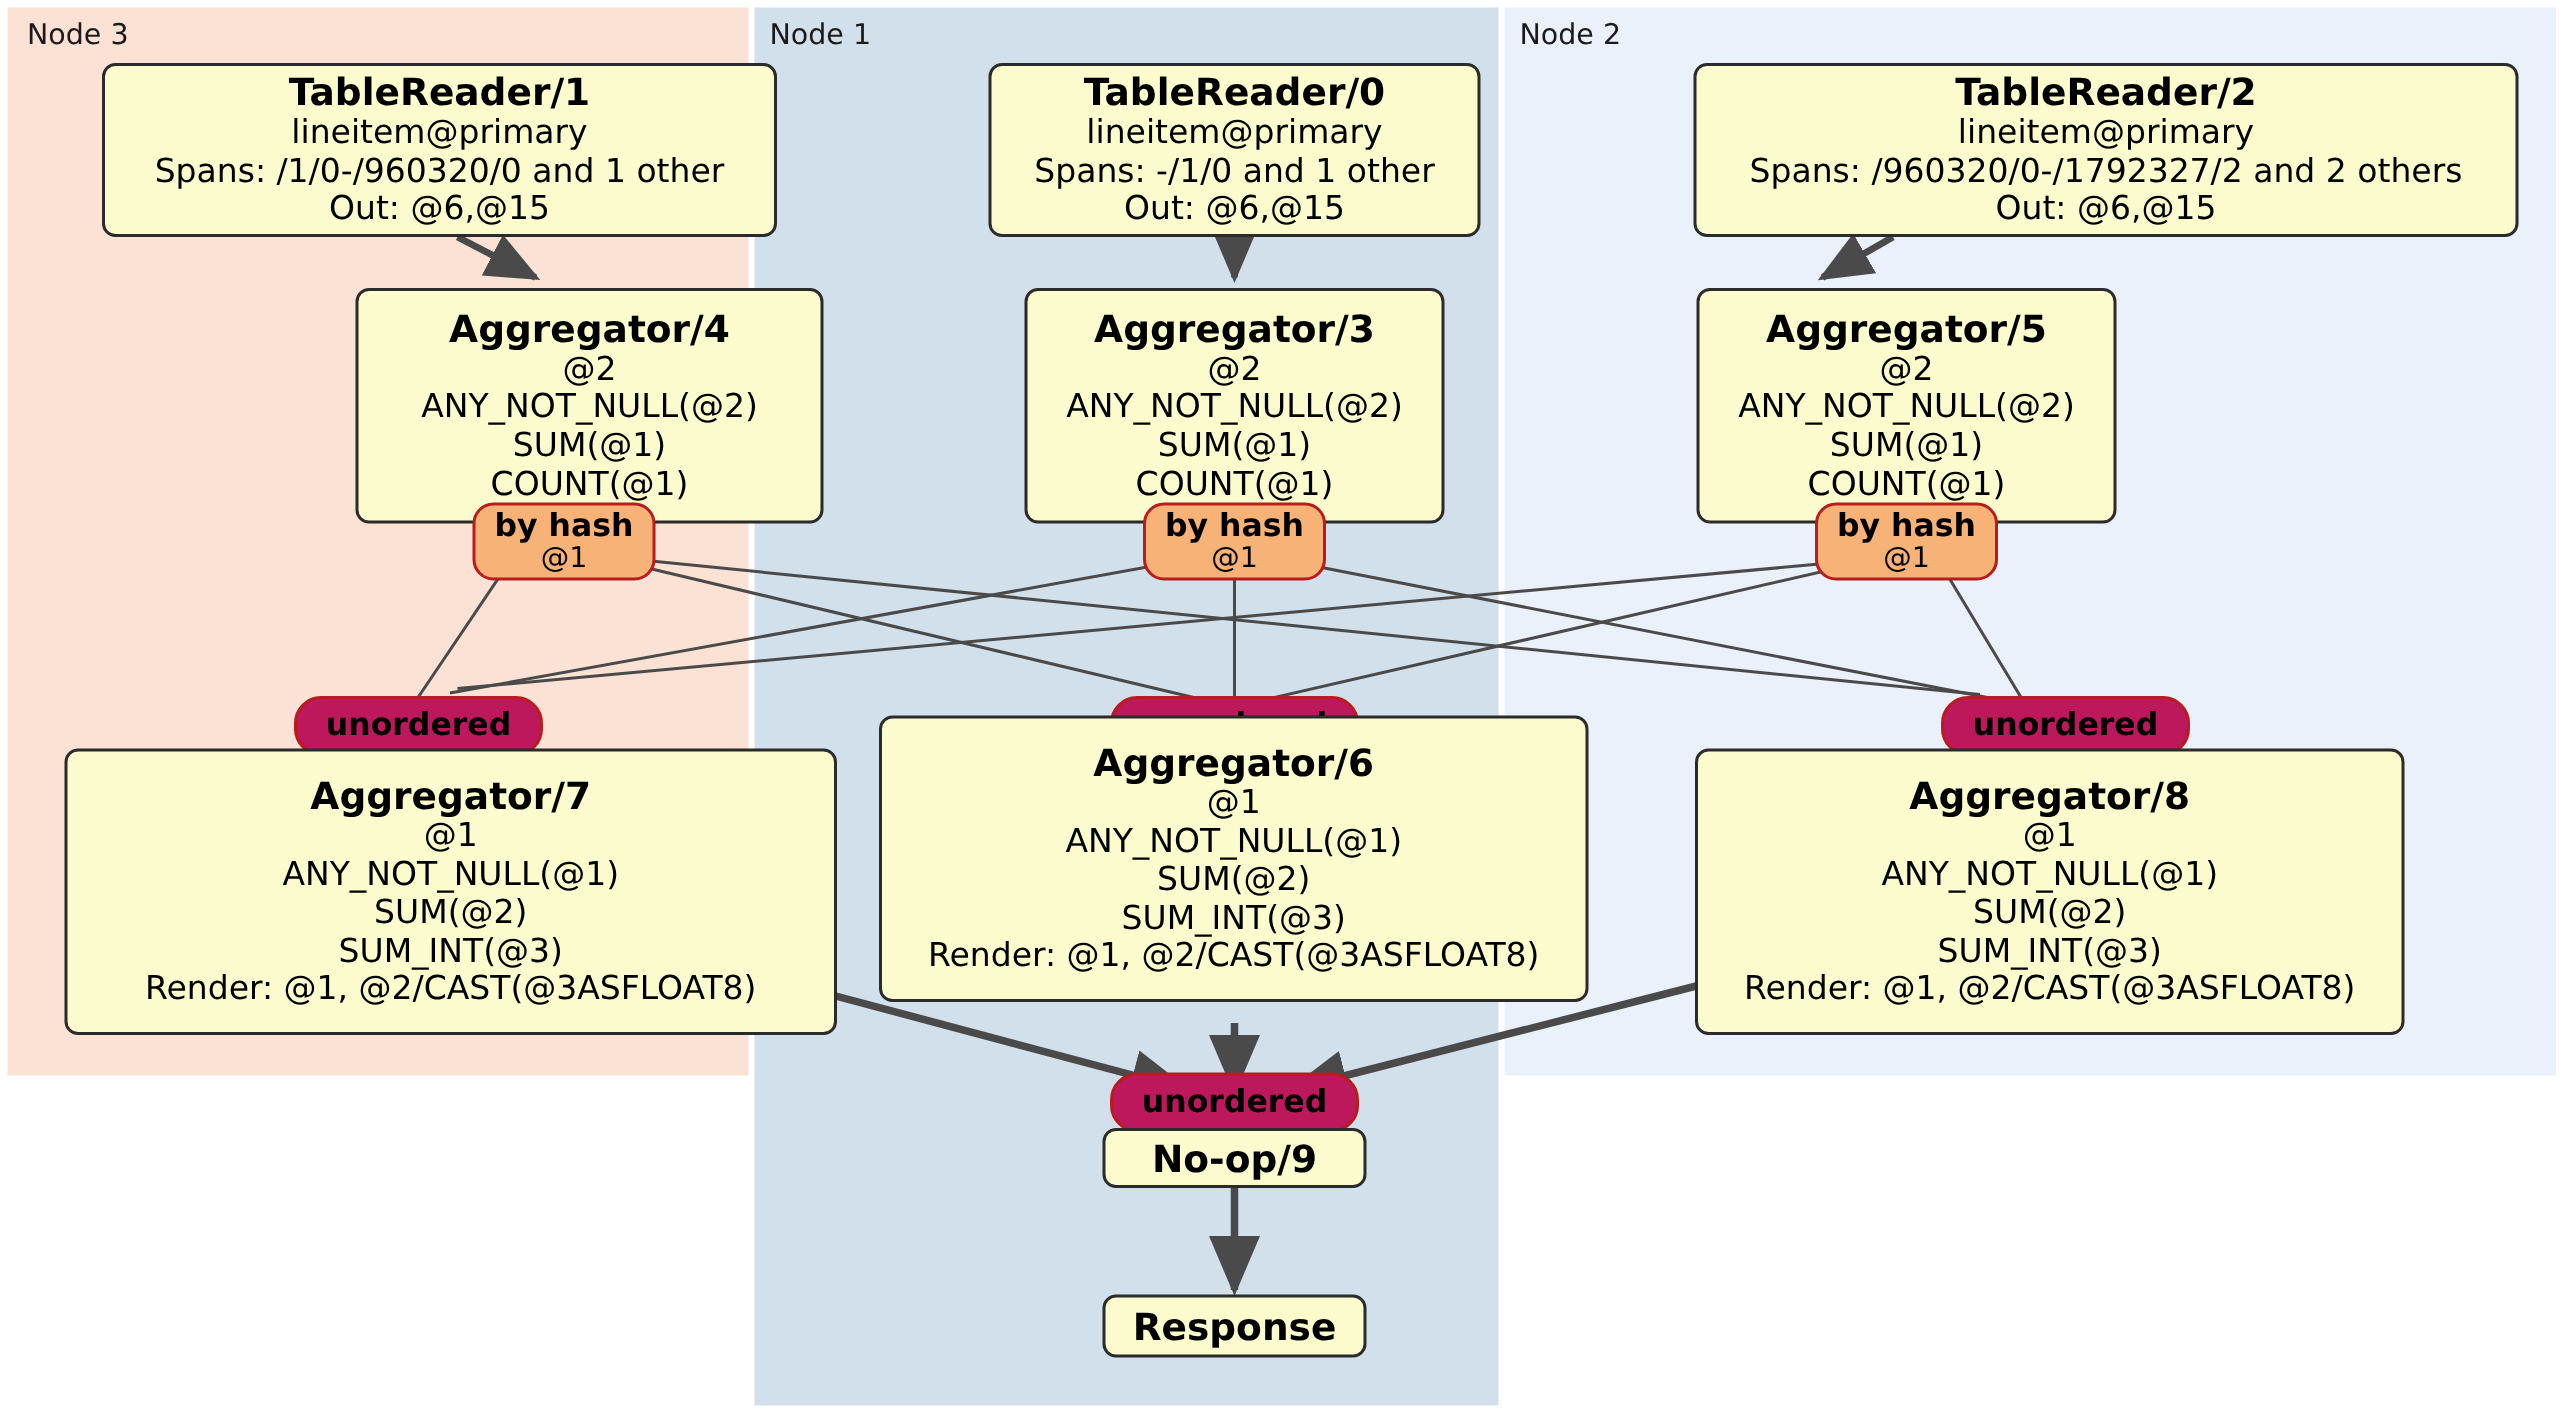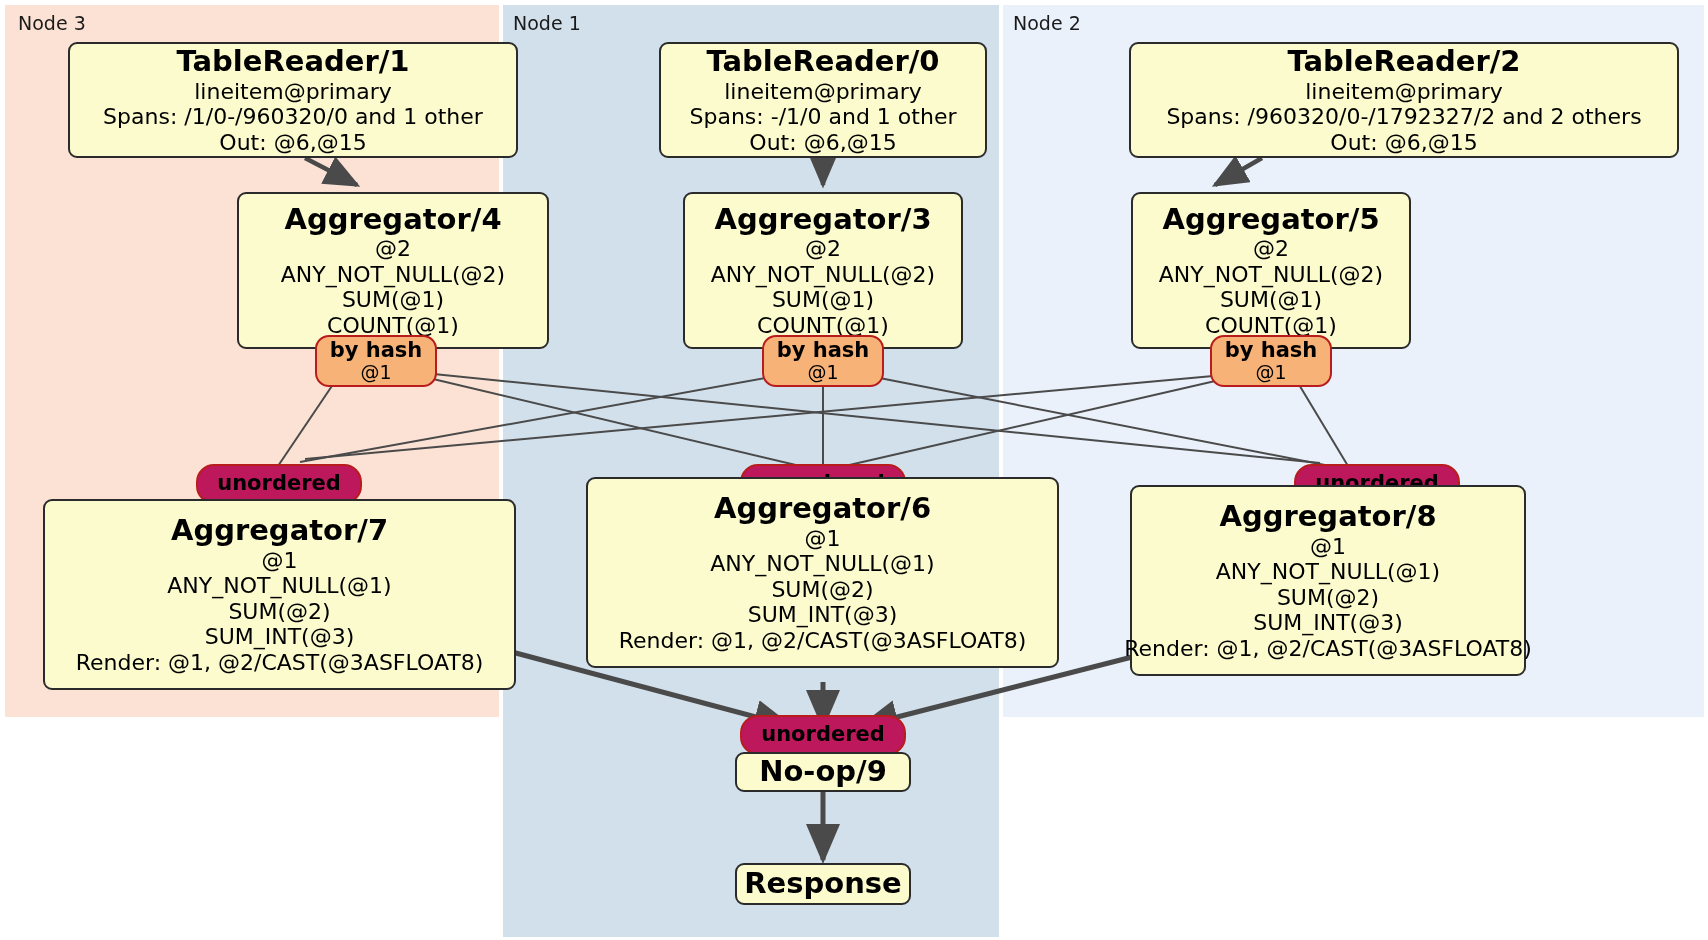--- a/index.html
+++ b/index.html
@@ -12,21 +12,21 @@
   .node-label{position:absolute;font-size:19px;color:#1a1a1a;line-height:1;
               white-space:nowrap;}
 
   svg.edges{position:absolute;left:0;top:0;width:1708px;height:940px;
             pointer-events:none;overflow:visible;}
 
   .box{position:absolute;box-sizing:border-box;background:#fbfbcd;
        border:2px solid #2b2b2b;border-radius:9px;
        display:flex;flex-direction:column;align-items:center;
        justify-content:center;text-align:center;color:#000;}
-  .box .title{font-weight:bold;font-size:29px;line-height:1.16;}
+  .box .title{font-weight:bold;font-size:25px;line-height:1.16;}
   .box .line{font-size:22px;line-height:1.16;white-space:nowrap;}
 
   .pill{position:absolute;box-sizing:border-box;border:2px solid #b91c1c;
         display:flex;flex-direction:column;align-items:center;
         justify-content:center;text-align:center;color:#000;}
   .pill.hash{background:#f7b278;border-radius:14px;}
   .pill.hash .t{font-weight:bold;font-size:21px;line-height:1.1;}
   .pill.hash .s{font-size:19px;line-height:1.1;}
   .pill.unordered{background:#be185d;border-radius:18px;}
   .pill.unordered .t{font-weight:bold;font-size:21px;line-height:1.1;}
@@ -99,21 +99,21 @@
 
   <div class="pill hash" style="left:315px;top:335px;width:122px;height:52px;">
     <div class="t">by hash</div>
     <div class="s">@1</div>
   </div>
 
   <div class="pill unordered" style="left:196px;top:464px;width:166px;height:40px;">
     <div class="t">unordered</div>
   </div>
 
-  <div class="box" style="left:43px;top:499px;width:473px;height:191px;text-align:center;">
+  <div class="box" style="left:43px;top:499px;width:515px;height:191px;text-align:center;">
     <div class="title">Aggregator/7</div>
     <div class="line">@1</div>
     <div class="line">ANY_NOT_NULL(@1)</div>
     <div class="line">SUM(@2)</div>
     <div class="line">SUM_INT(@3)</div>
     <div class="line">Render: @1, @2/CAST(@3ASFLOAT8)</div>
   </div>
 
   <div class="box" style="left:659px;top:42px;width:328px;height:116px;">
     <div class="title">TableReader/0</div>
@@ -177,21 +177,21 @@
 
   <div class="pill hash" style="left:1210px;top:335px;width:122px;height:52px;">
     <div class="t">by hash</div>
     <div class="s">@1</div>
   </div>
 
   <div class="pill unordered" style="left:1294px;top:464px;width:166px;height:40px;">
     <div class="t">unordered</div>
   </div>
 
-  <div class="box" style="left:1130px;top:485px;width:396px;height:191px;">
+  <div class="box" style="left:1130px;top:499px;width:473px;height:191px;">
     <div class="title">Aggregator/8</div>
     <div class="line">@1</div>
     <div class="line">ANY_NOT_NULL(@1)</div>
     <div class="line">SUM(@2)</div>
     <div class="line">SUM_INT(@3)</div>
     <div class="line">Render: @1, @2/CAST(@3ASFLOAT8)</div>
   </div>
 
 </div>
 

